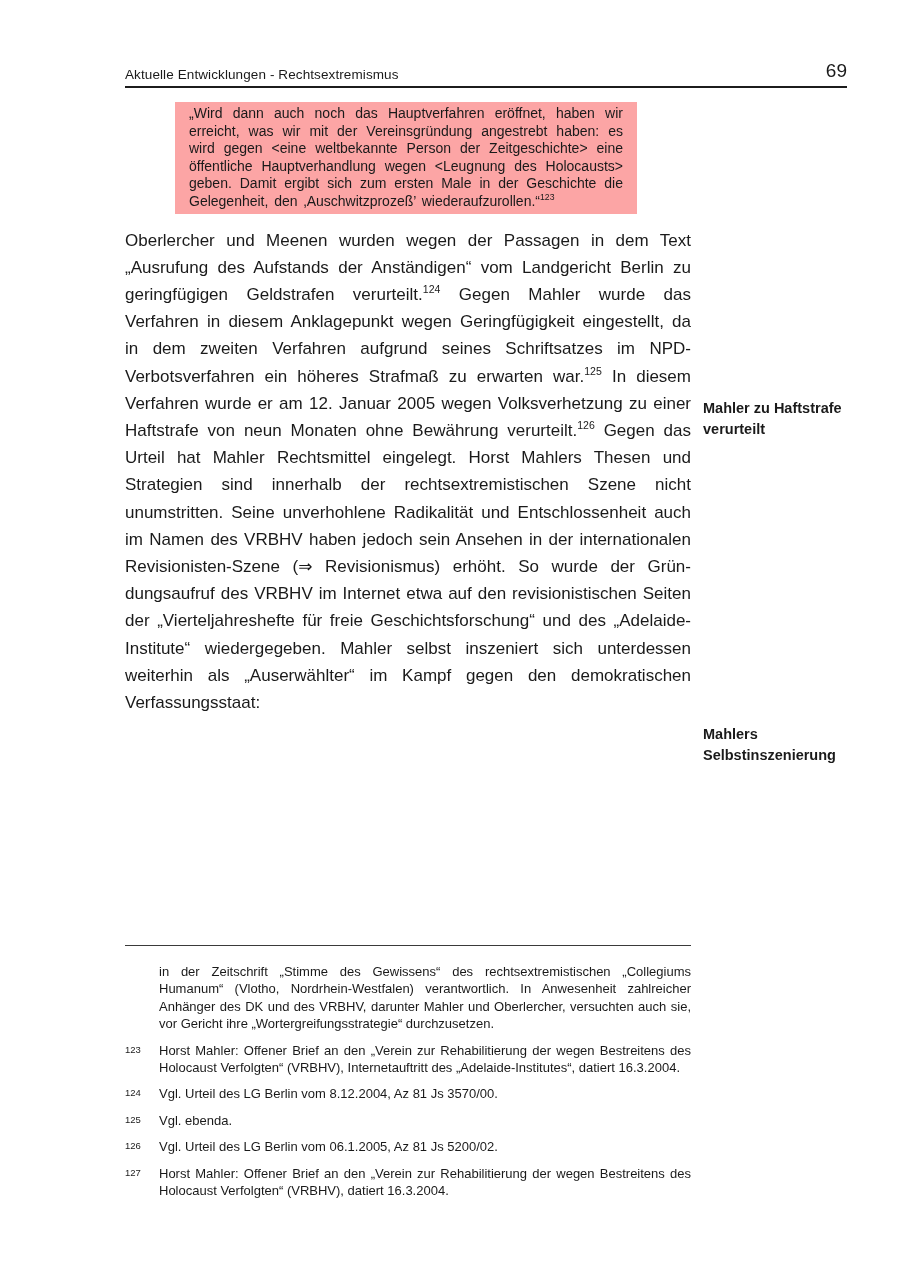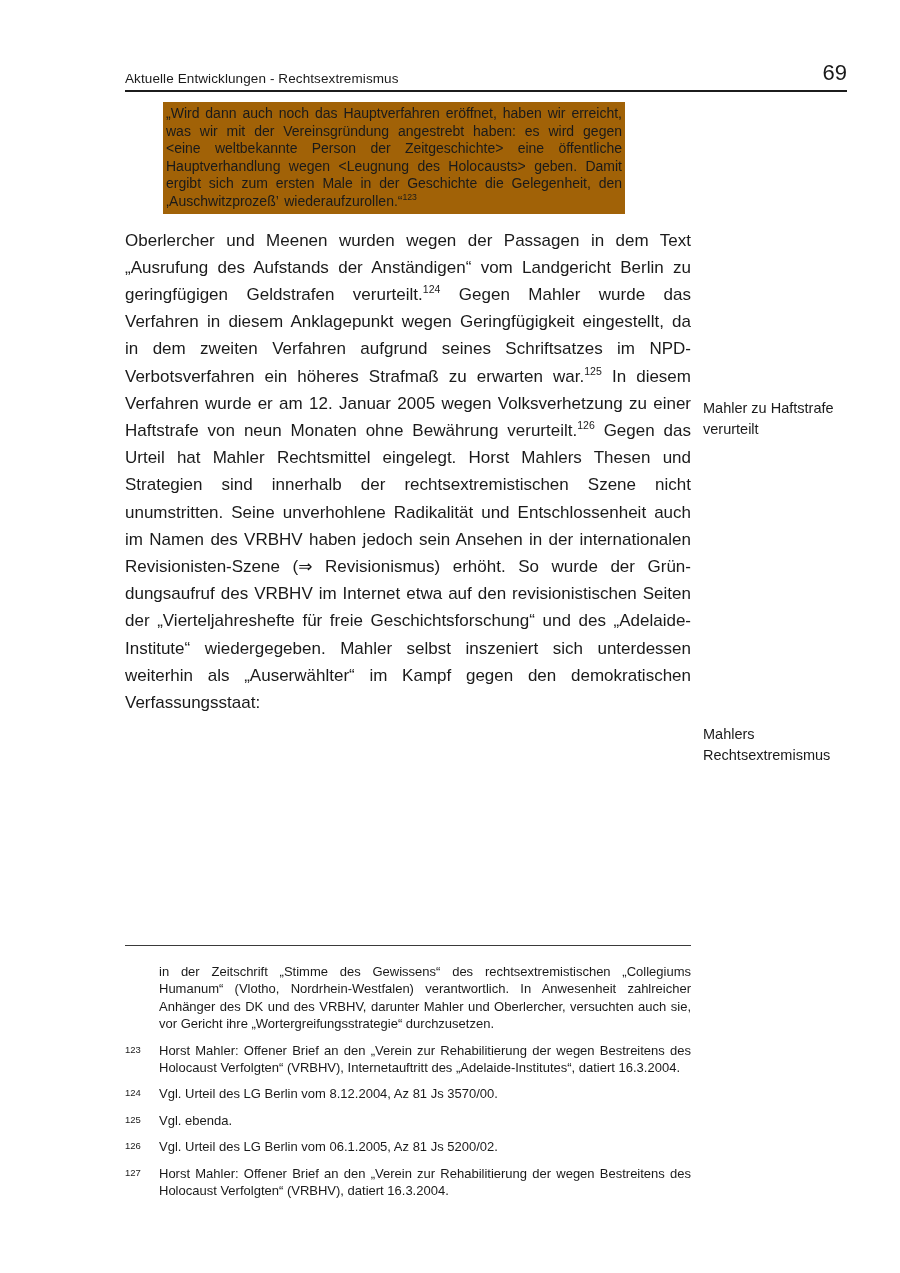--- a/index.html
+++ b/index.html
@@ -22,33 +22,33 @@
     position: absolute;
     left: 125px; top: 60px;
     width: 722px;
     display: flex;
     justify-content: space-between;
     align-items: flex-end;
     border-bottom: 2px solid #1c1c1c;
     padding-bottom: 4px;
   }
   .running-head { font-size: 13.5px; letter-spacing: 0.1px; }
-  .page-number { font-size: 22px; }
+  .page-number { font-size: 19px; }
 
   
   .main-column {
     position: absolute;
     left: 125px; top: 102px;
     width: 566px;
   }
   .blockquote {
-    margin-left: 38px;
+    margin-left: 50px;
     width: 462px;
-    background: #a16207;
-    padding: 3px 3px;
+    background: #fca5a5;
+    padding: 3px 14px;
     font-size: 14px;
     line-height: 17.6px;
     text-align: justify;
     word-spacing: 2px;
   }
   .blockquote-2 { margin-top: 14px; }
   .body-text {
     margin: 13px 0 0 0;
     font-size: 17px;
     line-height: 27.2px;
@@ -59,21 +59,21 @@
     font-size: 0.62em;
     line-height: 0;
     vertical-align: super;
   }
 
   
   .margin-note {
     position: absolute;
     left: 703px;
     width: 178px;
-    font-weight: normal;
+    font-weight: bold;
     font-size: 14.5px;
     line-height: 21px;
   }
   .margin-note-1 { top: 398px; }
   .margin-note-2 { top: 724px; }
 
   
   .footnotes {
     position: absolute;
     left: 125px; top: 945px;
@@ -116,21 +116,21 @@
 
     <div class="blockquote blockquote-1"><span>„Wird dann auch noch das Hauptverfahren eröffnet, haben wir erreicht, was wir mit der Vereinsgründung angestrebt haben: es wird gegen &lt;eine weltbekannte Person der Zeitgeschichte&gt; eine öffentliche Hauptverhandlung wegen &lt;Leugnung des Holocausts&gt; geben. Damit ergibt sich zum ersten Male in der Geschichte die Gelegenheit, den ‚Auschwitzprozeß’ wiederaufzurollen.“</span><sup class="ref">123</sup></div>
 
     <p class="body-text"><span>Oberlercher und Meenen wurden wegen der Passagen in dem Text „Ausrufung des Aufstands der Anständigen“ vom Landgericht Berlin zu geringfügigen Geldstrafen verurteilt.</span><sup class="ref">124</sup><span> Gegen Mahler wurde das Verfahren in diesem Anklagepunkt wegen Geringfügigkeit eingestellt, da in dem zweiten Verfahren aufgrund seines Schriftsatzes im NPD-Verbotsverfahren ein höheres Strafmaß zu erwarten war.</span><sup class="ref">125</sup><span> In diesem Verfahren wurde er am 12. Januar 2005 wegen Volksverhetzung zu einer Haftstrafe von neun Monaten ohne Bewährung verurteilt.</span><sup class="ref">126</sup><span> Gegen das Urteil hat Mahler Rechtsmittel eingelegt. Horst Mahlers Thesen und Strategien sind innerhalb der rechtsextre­mistischen Szene nicht unumstritten. Seine unverhohlene Radikalität und Entschlossenheit auch im Namen des VRBHV haben jedoch sein Ansehen in der internationalen Revisio­nisten-Szene (⇒ Revisionismus) erhöht. So wurde der Grün­dungsaufruf des VRBHV im Internet etwa auf den revisio­nistischen Seiten der „Vierteljahreshefte für freie Geschichts­forschung“ und des „Adelaide-Institute“ wiedergegeben. Mahler selbst inszeniert sich unterdessen weiterhin als „Auserwählter“ im Kampf gegen den demokratischen Verfassungsstaat:</span></p>
 
 
   </div>
 
   <aside>
     <div class="margin-note margin-note-1">Mahler zu Haftstrafe verurteilt</div>
-    <div class="margin-note margin-note-2">Mahlers Rechtsextremismus</div>
+    <div class="margin-note margin-note-2">Mahlers Selbstinszenierung</div>
   </aside>
 
   <div class="footnotes">
     <div class="footnote-rule"></div>
 
     <div class="footnote">
       <span class="fn-num"></span>
       <span class="fn-text">in der Zeitschrift „Stimme des Gewissens“ des rechtsextremistischen „Colle­giums Humanum“ (Vlotho, Nordrhein-Westfalen) verantwortlich. In Anwesen­heit zahlreicher Anhänger des DK und des VRBHV, darunter Mahler und Oberlercher, versuchten auch sie, vor Gericht ihre „Wortergreifungsstrategie“ durchzusetzen.</span>
     </div>
 

